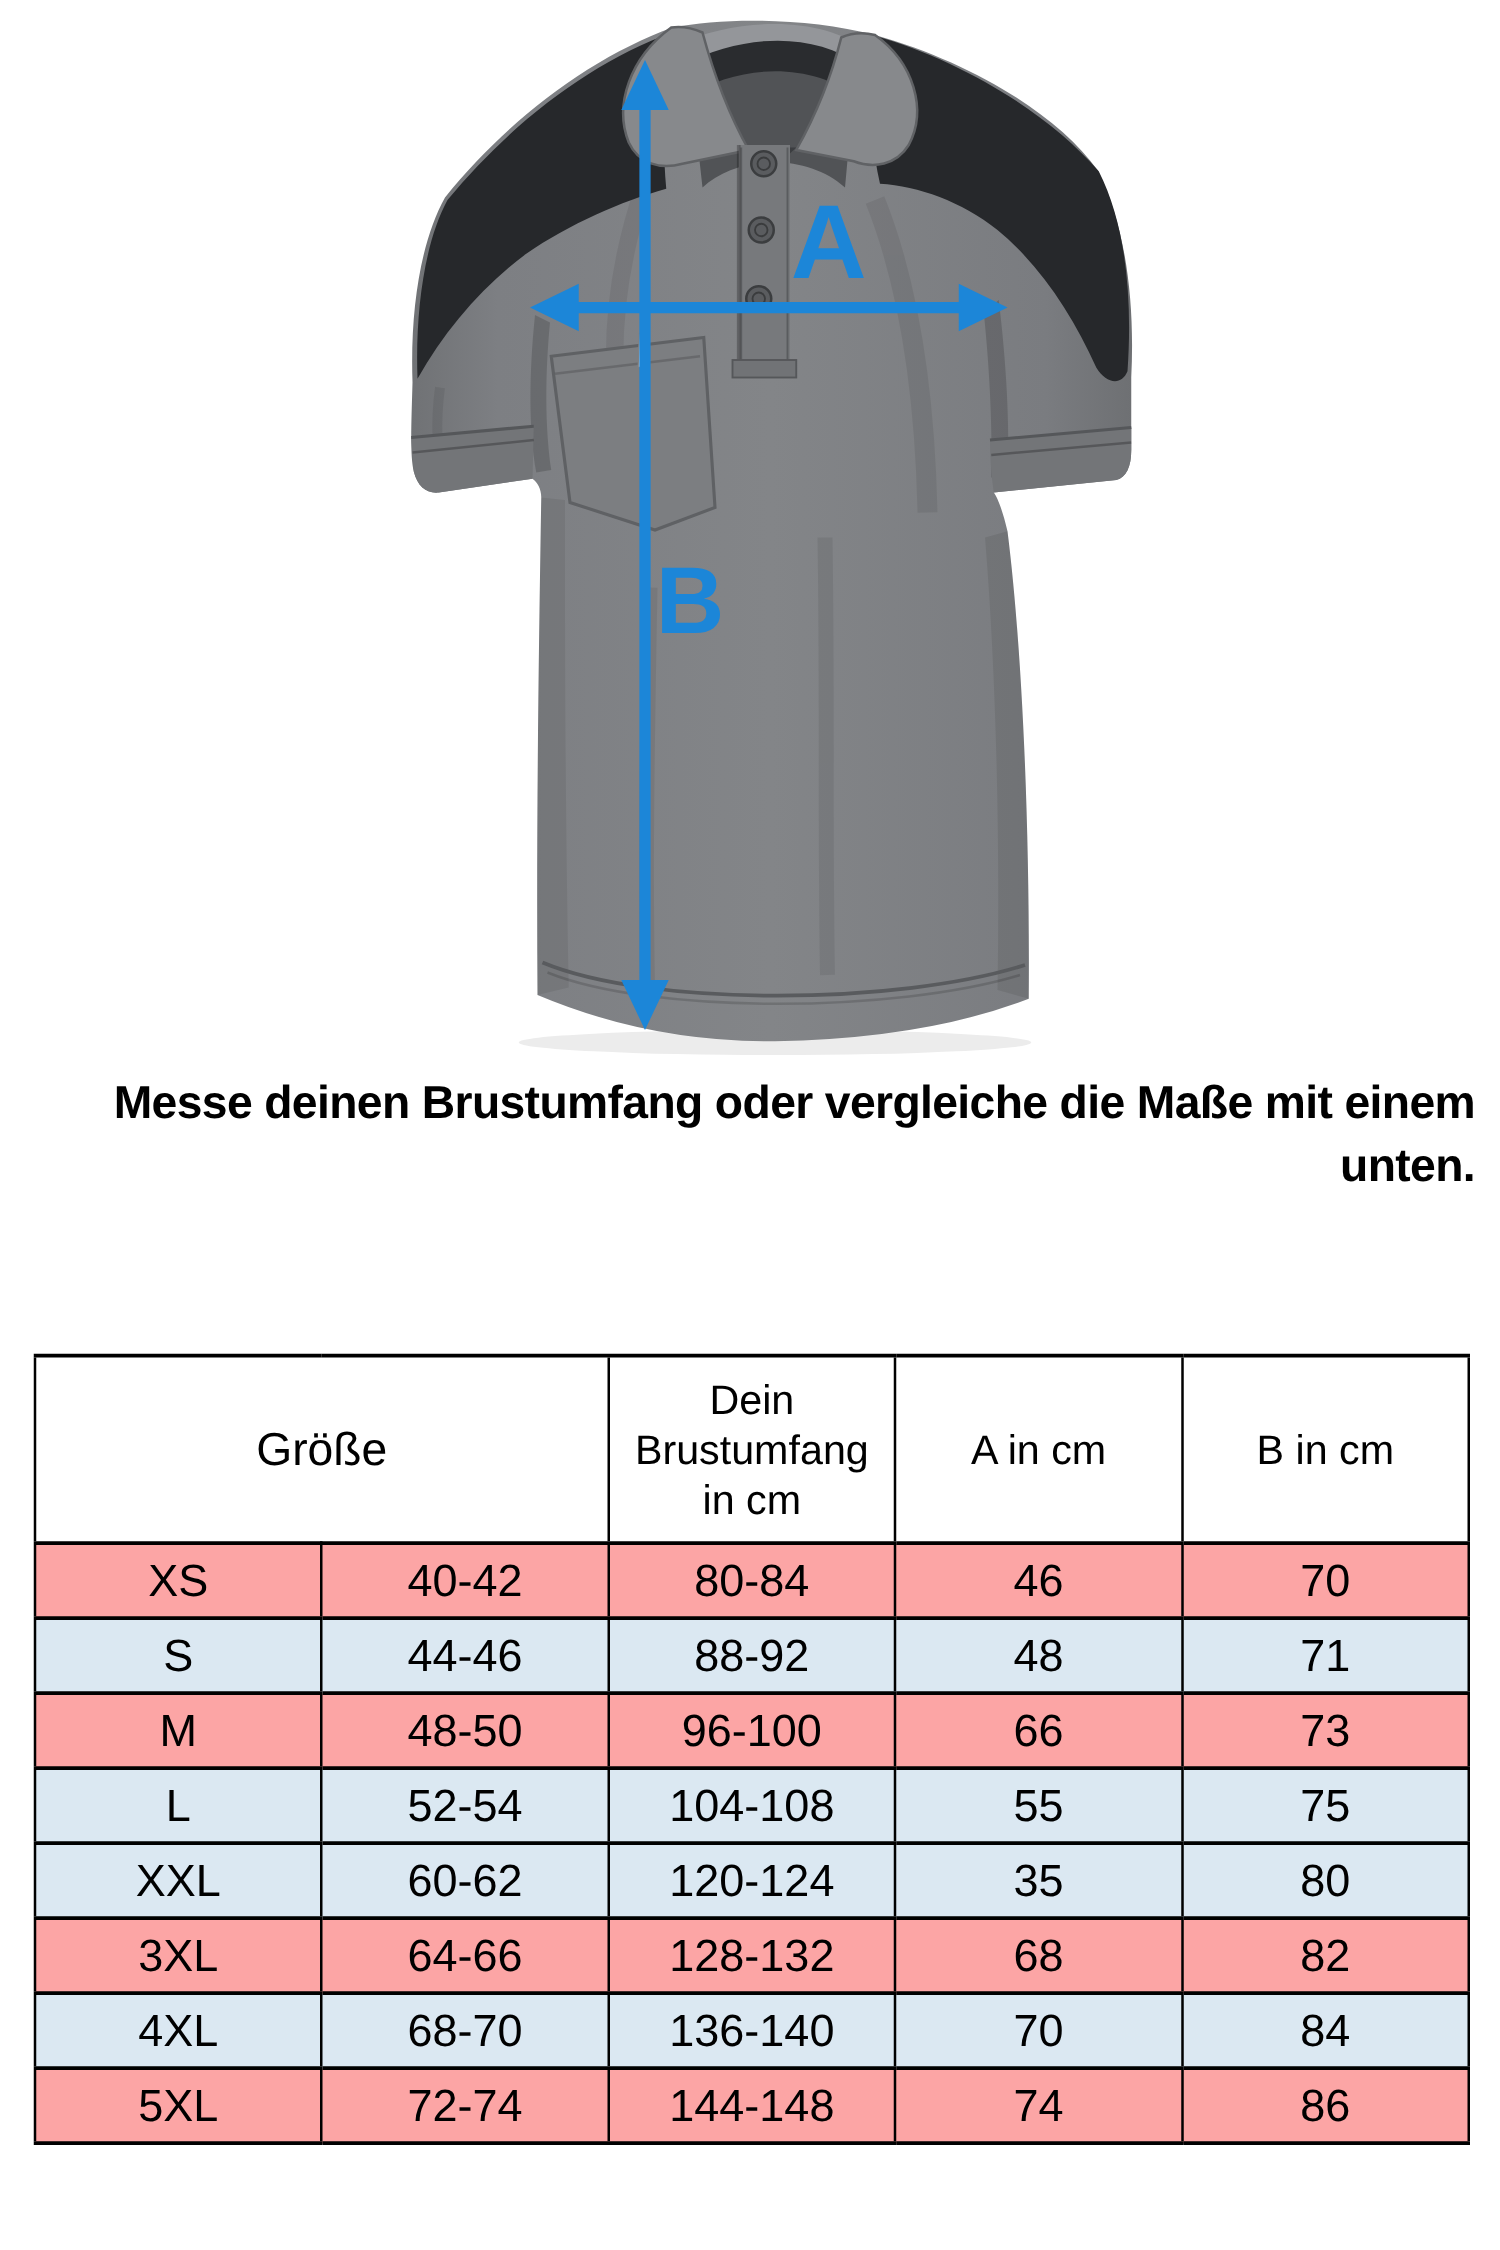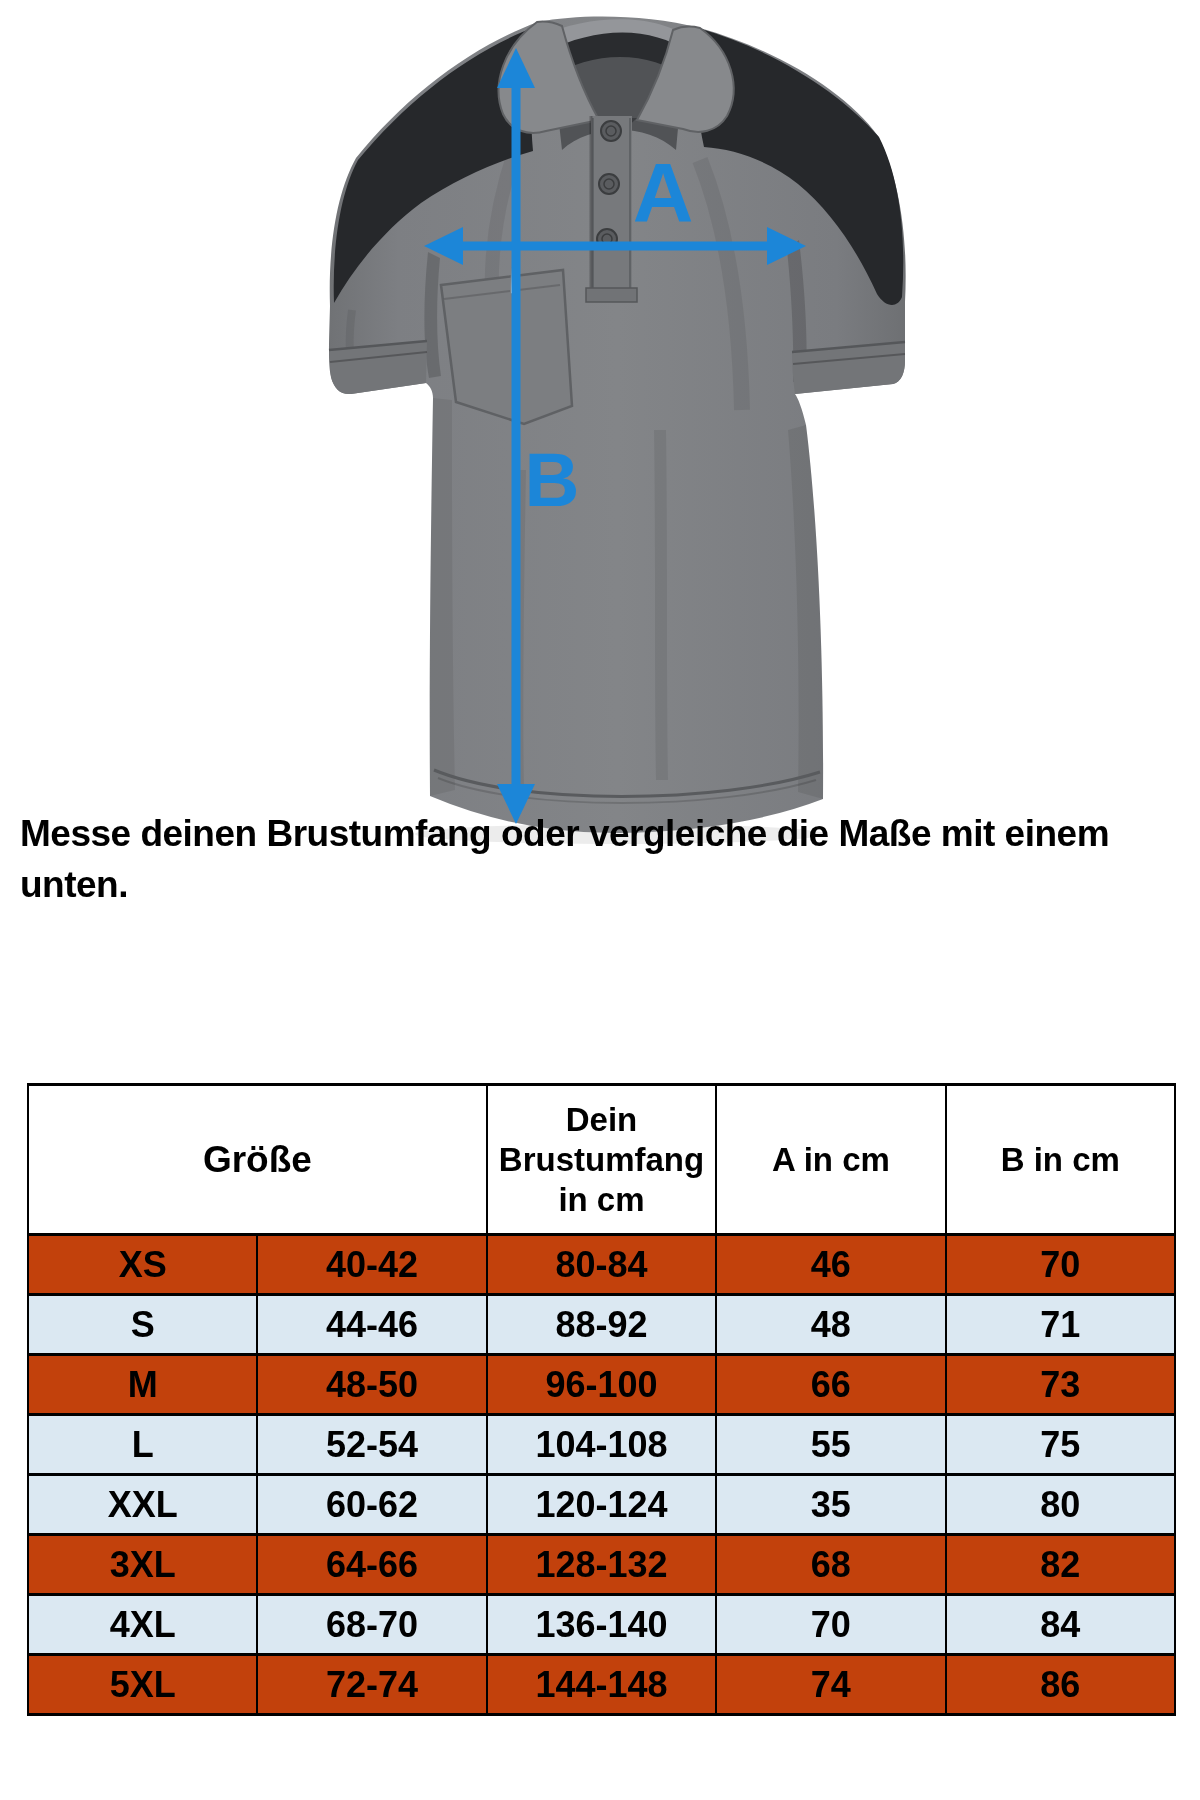--- a/index.html
+++ b/index.html
@@ -1,35 +1,35 @@
 <!DOCTYPE html>
 <html style="--alt-row: #dbe8f2; --accent: #1c86d8;"><head>
 <meta charset="utf-8">
 <style>
   html,body{margin:0;padding:0;background:#fff;}
   .page{position:relative;width:1200px;height:1800px;background:#fff;overflow:hidden;
         font-family:"Liberation Sans",sans-serif;color:#000;}
   
   .diagram-wrap{position:absolute;left:0;top:0;width:1200px;height:845px;}
   
-  .instructions{position:absolute;left:20px;top:808px;width:1160px;text-align:left;}
+  .instructions{position:absolute;left:20px;top:856px;width:1160px;text-align:right;}
   .instr-line{font-size:37px;font-weight:bold;line-height:51px;letter-spacing:-0.5px;
               white-space:nowrap;}
   
   .size-table{position:absolute;left:27px;top:1083px;width:1149px;
               border-collapse:collapse;table-layout:fixed;}
   .size-table col{width:20%;}
   .size-table th,.size-table td{border:2px solid #000;border-top-width:3px;border-bottom-width:3px;
-              text-align:center;vertical-align:middle;padding:0;font-weight:bold;}
+              text-align:center;vertical-align:middle;padding:0;font-weight:normal;}
   .size-table thead tr{height:150px;}
   .size-table tbody tr{height:60px;}
   .size-table th{font-size:33px;line-height:40px;background:#fff;}
   .size-table th.c-size{font-size:37px;}
   .size-table th.c-chest{white-space:pre-line;}
-  .size-table td{font-size:36px;background:#c2410c;}
+  .size-table td{font-size:36px;background:#fca5a5;}
   .size-table tr.alt td{background:var(--alt-row,#dbe8f2);}
 </style>
 </head>
 <body>
 
 <div class="page">
 
   <div class="diagram-wrap">
     <svg viewBox="0 0 1200 845" width="1200" height="845">
       <defs>

